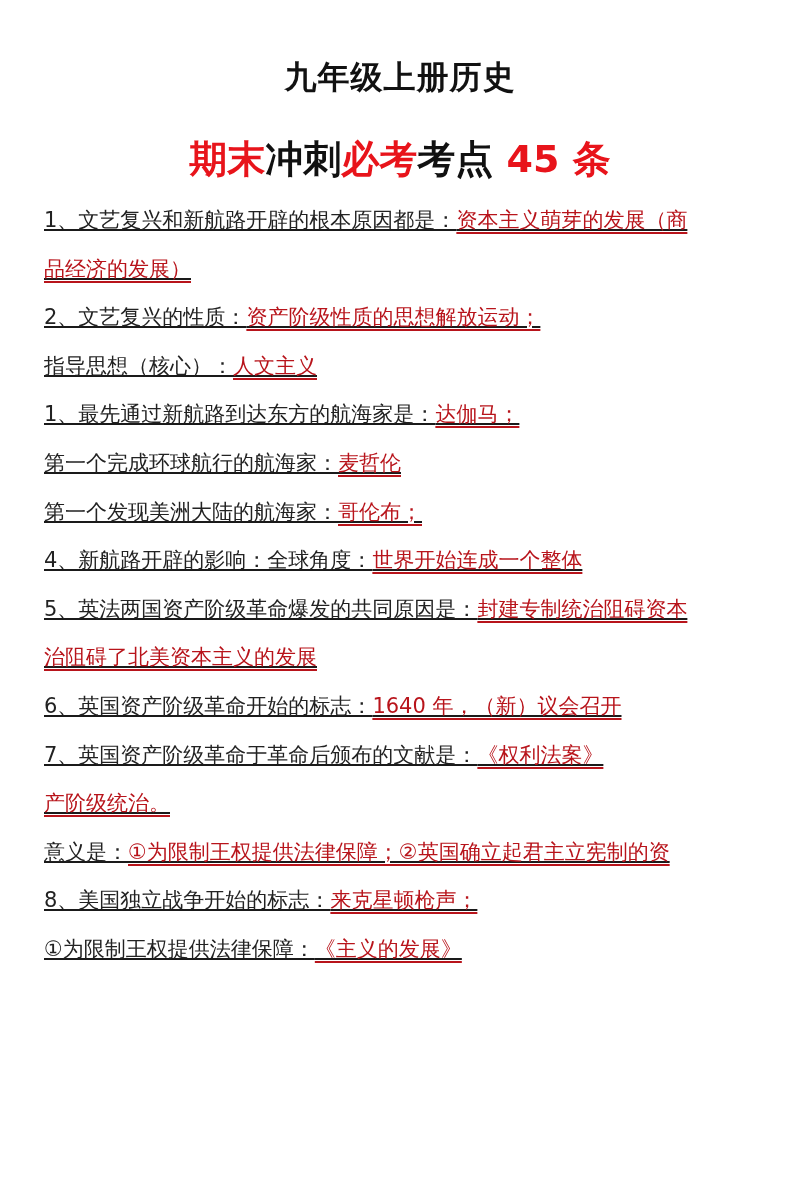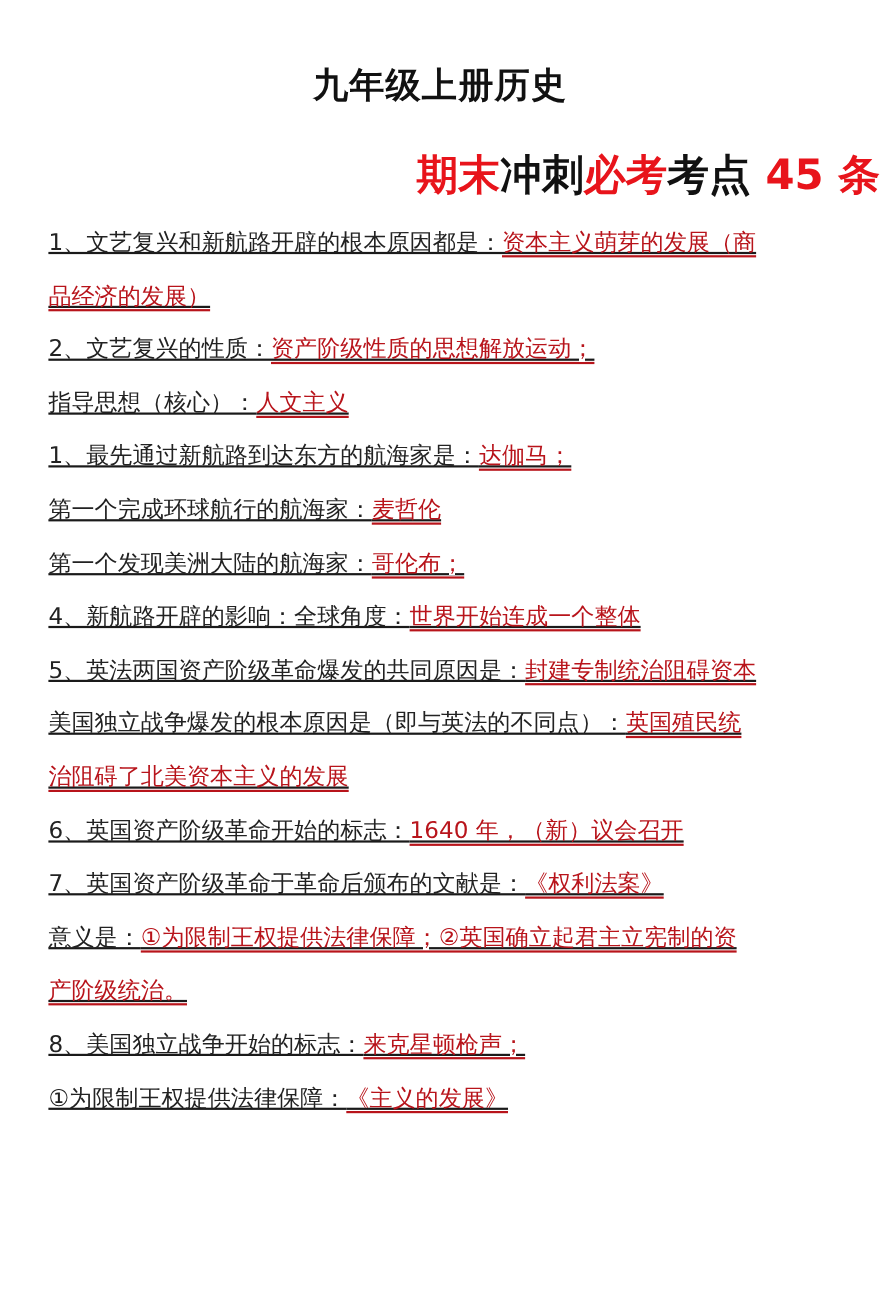--- a/index.html
+++ b/index.html
@@ -1,18 +1,18 @@
 <!DOCTYPE html>
 <html><head>
   <meta charset="utf-8">
   <style>
     html, body { margin: 0; padding: 0; background: #ffffff; }
     body { width: 800px; height: 1186px; overflow: hidden; position: relative; font-family: "DejaVu Sans", sans-serif; color: #1a1a1a; }
     .title1 { position: absolute; top: 56px; left: 0; width: 800px; text-align: center; font-size: 32px; font-weight: bold; color: #111; letter-spacing: 1px; font-family: "DejaVu Sans", sans-serif; }
-    .title2 { position: absolute; top: 134px; left: 0; width: 800px; text-align: right; font-size: 38px; font-weight: bold; color: #111; font-family: "DejaVu Sans", sans-serif; }
+    .title2 { position: absolute; top: 134px; left: 0; width: 800px; text-align: center; font-size: 38px; font-weight: bold; color: #111; font-family: "DejaVu Sans", sans-serif; }
     .title2 .red { color: #e8141b; }
     .lines { position: absolute; top: 198px; left: 44px; width: 720px; text-decoration: underline; }
     .line { height: 48.6px; line-height: 44px; font-size: 21px; white-space: nowrap; color: #222; }
     .ans { color: #b8141b; text-decoration: underline; text-decoration-color: #b8141b; text-underline-offset: 5px; text-decoration-thickness: 1.5px; }
   </style>
 </head>
 <body>
 
 <div class="title1">九年级上册历史</div>
 <div class="title2">
@@ -22,21 +22,20 @@
 <div class="lines">
   <div class="line"><span>1、文艺复兴和新航路开辟的根本原因都是：</span><span class="ans">资本主义萌芽的发展（商</span></div>
   <div class="line"><span></span><span class="ans">品经济的发展）</span></div>
   <div class="line"><span>2、文艺复兴的性质：</span><span class="ans">资产阶级性质的思想解放运动；</span></div>
   <div class="line"><span>指导思想（核心）：</span><span class="ans">人文主义</span></div>
   <div class="line"><span>1、最先通过新航路到达东方的航海家是：</span><span class="ans">达伽马；</span></div>
   <div class="line"><span>第一个完成环球航行的航海家：</span><span class="ans">麦哲伦</span></div>
   <div class="line"><span>第一个发现美洲大陆的航海家：</span><span class="ans">哥伦布；</span></div>
   <div class="line"><span>4、新航路开辟的影响：全球角度：</span><span class="ans">世界开始连成一个整体</span></div>
   <div class="line"><span>5、英法两国资产阶级革命爆发的共同原因是：</span><span class="ans">封建专制统治阻碍资本</span></div>
-  <div class="line"><span>美国独立战争爆发的根本原因是（即与英法的不同点）：</span><span class="ans">英国殖民统</span></div>
   <div class="line"><span></span><span class="ans">治阻碍了北美资本主义的发展</span></div>
   <div class="line"><span>6、英国资产阶级革命开始的标志：</span><span class="ans">1640 年，（新）议会召开</span></div>
   <div class="line"><span>7、英国资产阶级革命于革命后颁布的文献是：</span><span class="ans">《权利法案》</span></div>
+  <div class="line"><span></span><span class="ans">产阶级统治。</span></div>
   <div class="line"><span>意义是：</span><span class="ans">①为限制王权提供法律保障；②英国确立起君主立宪制的资</span></div>
-  <div class="line"><span></span><span class="ans">产阶级统治。</span></div>
   <div class="line"><span>8、美国独立战争开始的标志：</span><span class="ans">来克星顿枪声；</span></div>
   <div class="line"><span>①为限制王权提供法律保障：</span><span class="ans">《主义的发展》</span></div>
 </div>
 
 </body></html>

